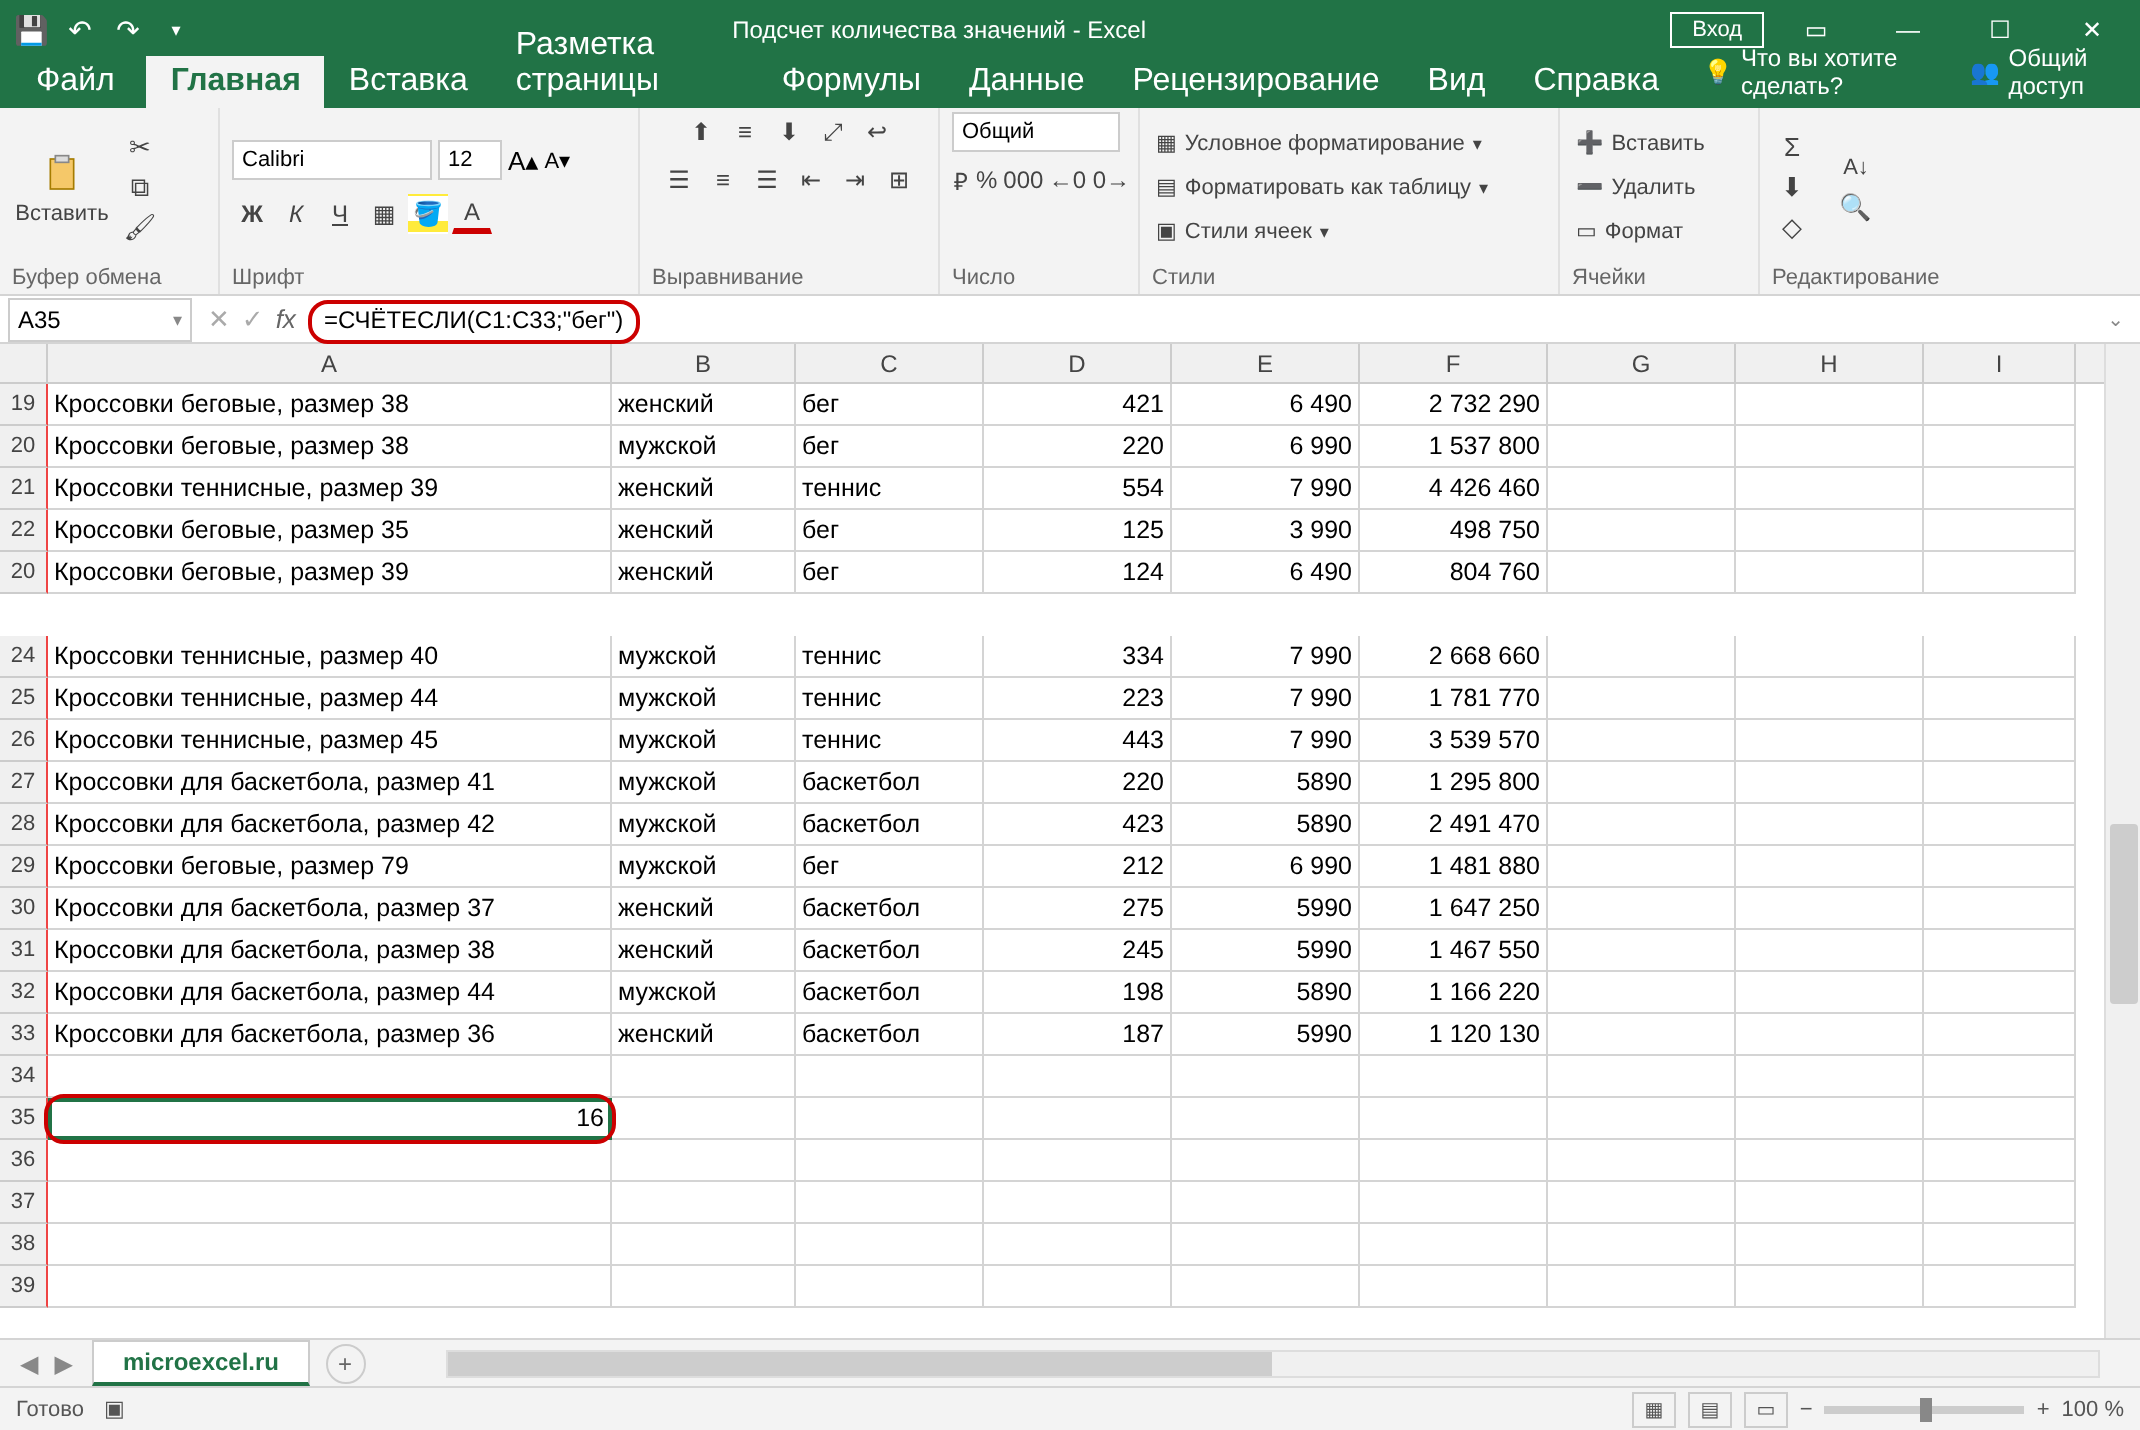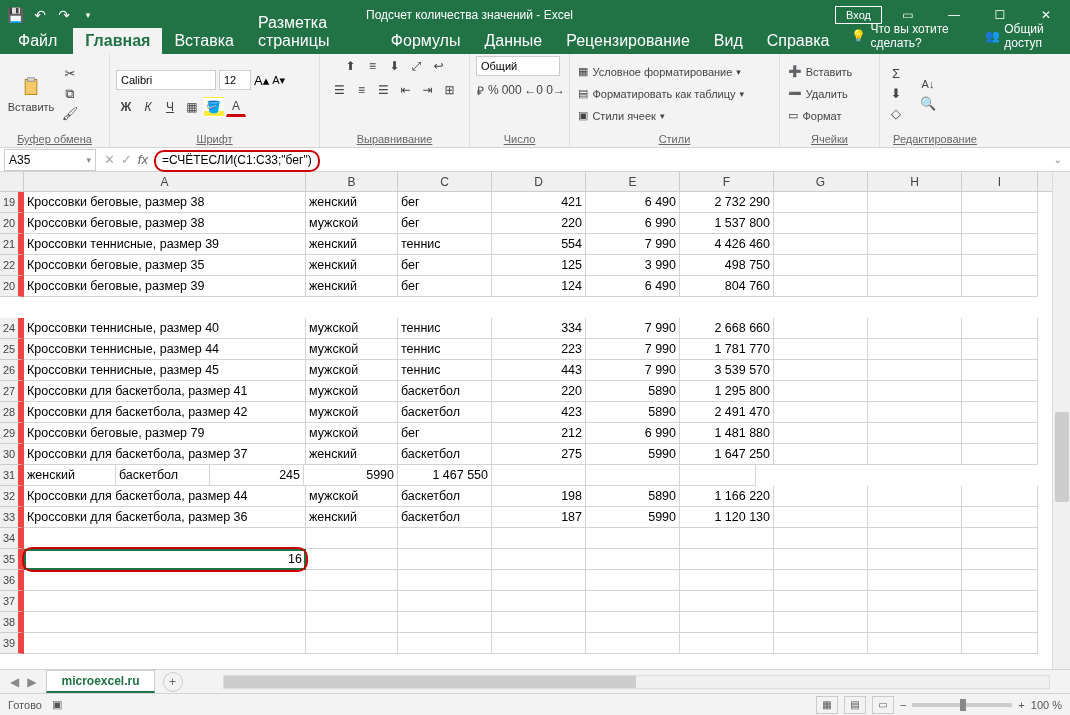--- a/index.html
+++ b/index.html
@@ -18,21 +18,21 @@
 .tabs { height: 24px; background: #217346; display: flex; align-items: flex-end; padding-left: 2px; }
 .tab { padding: 4px 12px; color: #fff; font-size: 16px; cursor: pointer; }
 .tab.active { background: #f3f3f3; color: #217346; font-weight: 600; }
 .tab.file { background: #217346; color: #fff; padding-left: 16px; padding-right: 16px;}
 .tabs .spacer { flex: 1; }
 .tell-me { color: #fff; font-size: 12px; padding: 4px 10px; display: flex; align-items: center; gap: 4px; }
 
 
 .ribbon { height: 94px; background: #f3f3f3; border-bottom: 1px solid #d4d4d4; display: flex; }
 .group { border-right: 1px solid #e0e0e0; padding: 2px 6px 0 6px; display: flex; flex-direction: column; justify-content: space-between; }
-.group-label { font-size: 11px; color: #666; text-align: center; padding: 2px 0; text-decoration: underline; }
+.group-label { font-size: 11px; color: #666; text-align: left; padding: 2px 0; }
 .group-content { flex: 1; display: flex; align-items: center; gap: 4px; }
 .big-btn { display: flex; flex-direction: column; align-items: center; font-size: 11px; color: #444; gap: 2px; width: 50px; text-align: center; }
 .big-btn .ico { width: 20px; height: 24px; }
 .small-btns { display: flex; flex-direction: column; gap: 2px; }
 .small-btns span { width: 20px; height: 18px; font-size: 13px; display: flex; align-items: center; justify-content: center; color: #444; }
 .font-row { display: flex; align-items: center; gap: 3px; margin-bottom: 3px;}
 .font-row input, .font-row select { font-size: 11px; border: 1px solid #ccc; height: 20px; padding: 0 4px; background: #fff; }
 .btn-row { display: flex; gap: 2px; }
 .btn-row span { width: 20px; height: 20px; display: flex; align-items: center; justify-content: center; font-size: 12px; color: #444; border: 1px solid transparent; }
 .styles-col { display: flex; flex-direction: column; gap: 1px; font-size: 11px; color: #444; }
@@ -50,21 +50,21 @@
 
 .grid-area { position: absolute; top: 172px; left: 0; right: 0; bottom: 46px; display: flex; flex-direction: column; }
 .col-headers { display: flex; height: 20px; background: #f0f0f0; border-bottom: 1px solid #ccc; flex-shrink: 0; margin-right: 18px;}
 .corner { width: 24px; border-right: 1px solid #ccc; background: #f0f0f0; }
 .col-h { border-right: 1px solid #ccc; text-align: center; font-size: 12px; color: #444; line-height: 20px; background: #f0f0f0; }
 .col-A { width: 282px; } .col-B { width: 92px; } .col-C { width: 94px; }
 .col-D { width: 94px; } .col-E { width: 94px; } .col-F { width: 94px; }
 .col-G { width: 94px; } .col-H { width: 94px; } .col-I { width: 76px; }
 .rows { flex: 1; overflow: hidden; margin-right: 18px; }
 .row { display: flex; height: 21px; }
-.row-h { width: 24px; background: #f0f0f0; border-right: 6px solid #ef4444; border-bottom: 1px solid #ccc; font-size: 11px; color: #444; text-align: center; line-height: 21px; }
+.row-h { width: 24px; background: #f0f0f0; border-right: 1px solid #ef4444; border-bottom: 1px solid #ccc; font-size: 11px; color: #444; text-align: center; line-height: 21px; }
 .cell { border-right: 1px solid #d4d4d4; border-bottom: 1px solid #d4d4d4; font-size: 12.5px; padding: 0 3px; line-height: 21px; overflow: hidden; white-space: nowrap; }
 .cell.txt { text-align: left; }
 .cell.ctr { text-align: left; }
 .cell.num { text-align: right; font-variant-numeric: tabular-nums; }
 .selected-cell { outline: 2px solid #217346; outline-offset: -2px; }
 .red-cell-box { position: absolute; border: 2px solid #cc0000; border-radius: 10px; left: 22px; width: 286px; height: 25px; pointer-events: none; }
 .vscroll { position: absolute; right: 0; top: 0; bottom: 0; width: 18px; background: #f0f0f0; border-left: 1px solid #ddd;}
 .vscroll .thumb { position: absolute; top: 240px; width: 14px; left: 2px; height: 90px; background: #cdcdcd; border-radius: 2px;}
 
 
@@ -427,20 +427,21 @@
         <div class="cell col-C ctr">баскетбол</div>
         <div class="cell col-D num">275</div>
         <div class="cell col-E num">5990</div>
         <div class="cell col-F num">1 647 250</div>
         <div class="cell col-G txt"></div>
         <div class="cell col-H txt"></div>
         <div class="cell col-I txt"></div>
       </div>
       <div class="row" style="position: relative;">
         <div class="row-h">31</div>
+        <div class="cell col-A txt">Кроссовки для баскетбола, размер 38</div>
         <div class="cell col-B ctr">женский</div>
         <div class="cell col-C ctr">баскетбол</div>
         <div class="cell col-D num">245</div>
         <div class="cell col-E num">5990</div>
         <div class="cell col-F num">1 467 550</div>
         <div class="cell col-G txt"></div>
         <div class="cell col-H txt"></div>
         <div class="cell col-I txt"></div>
       </div>
       <div class="row" style="position: relative;">

